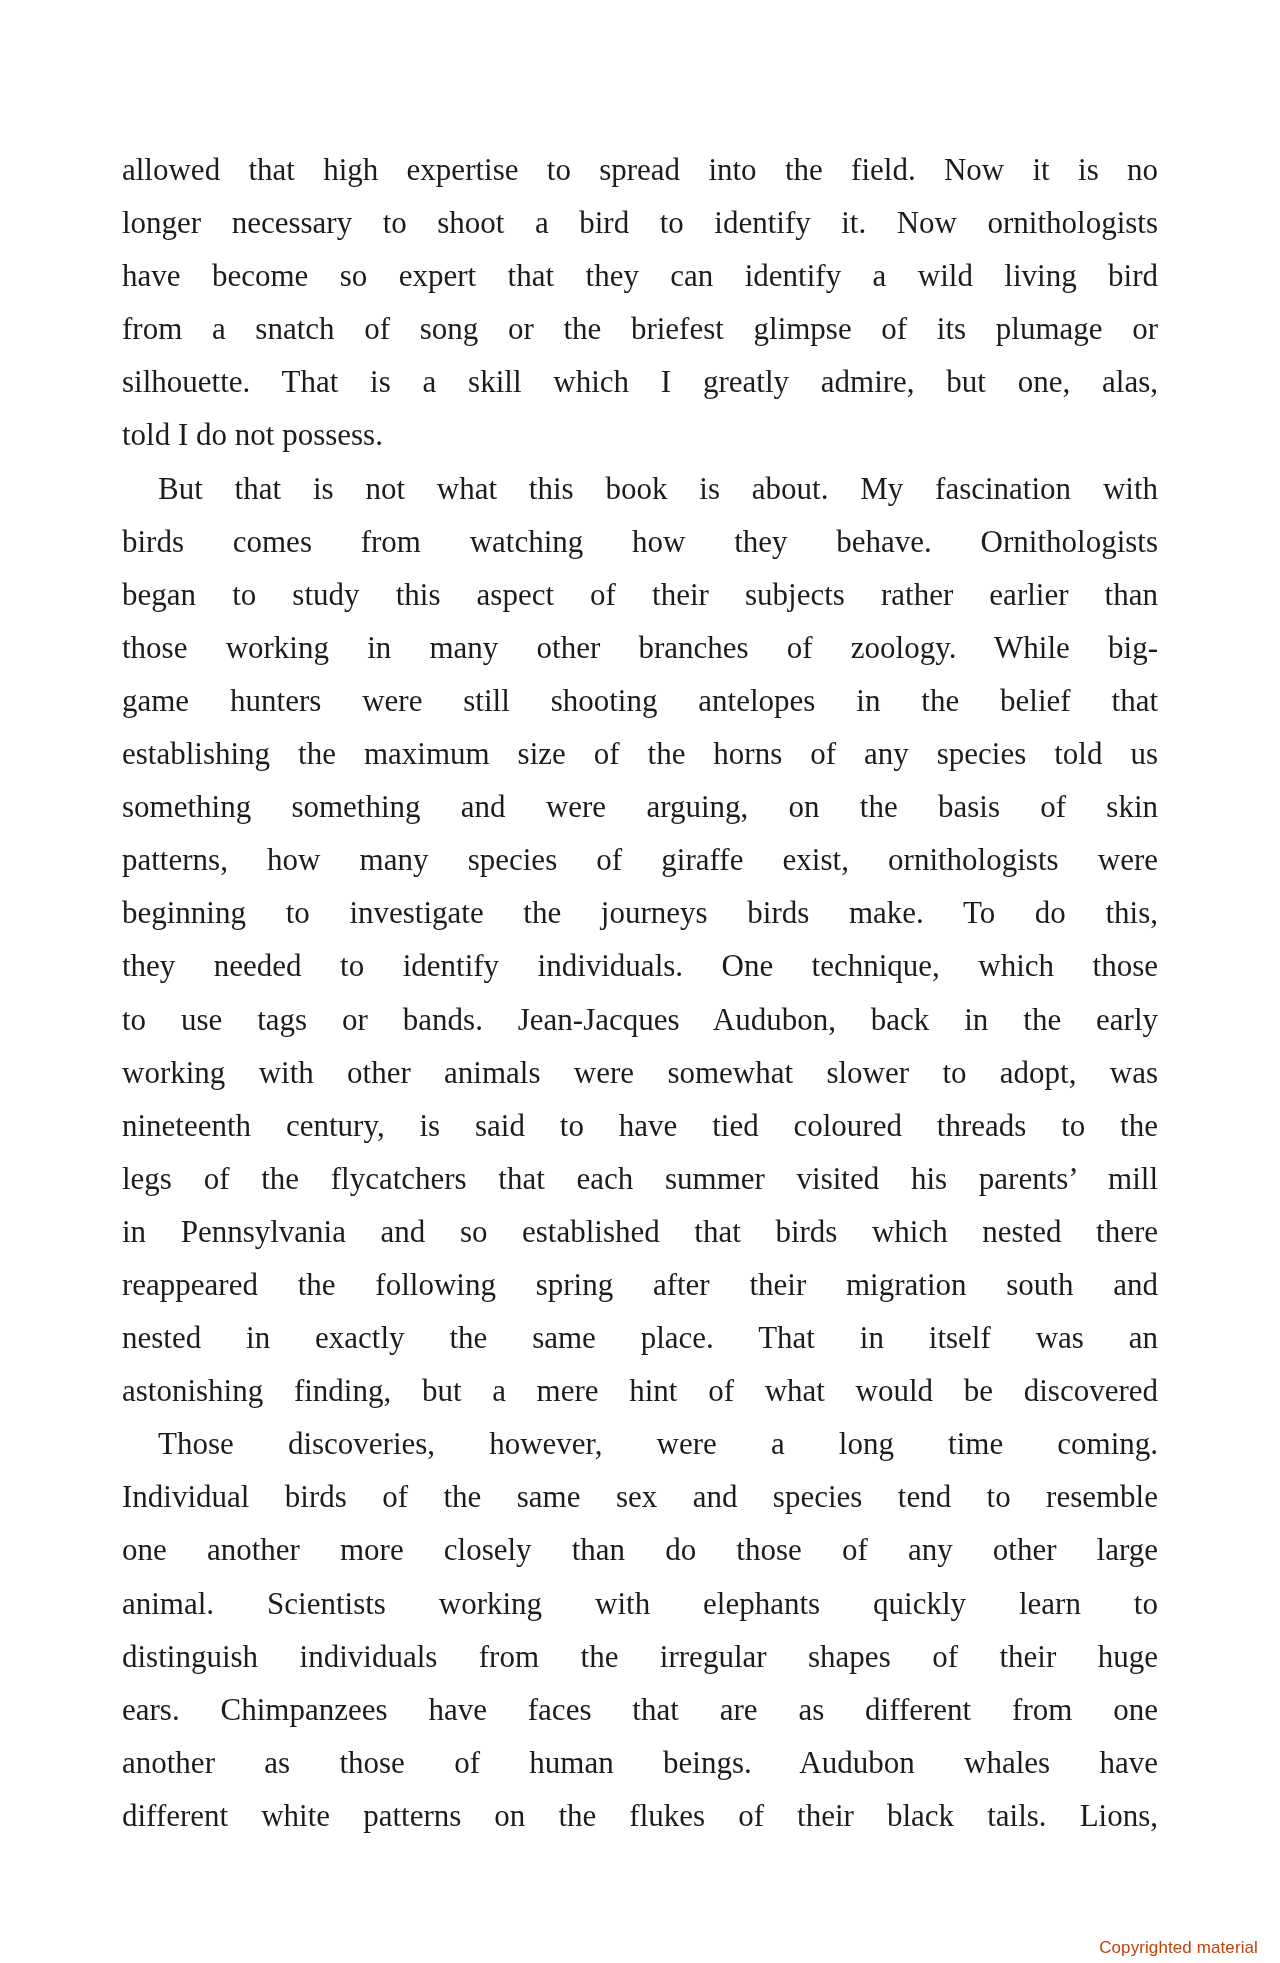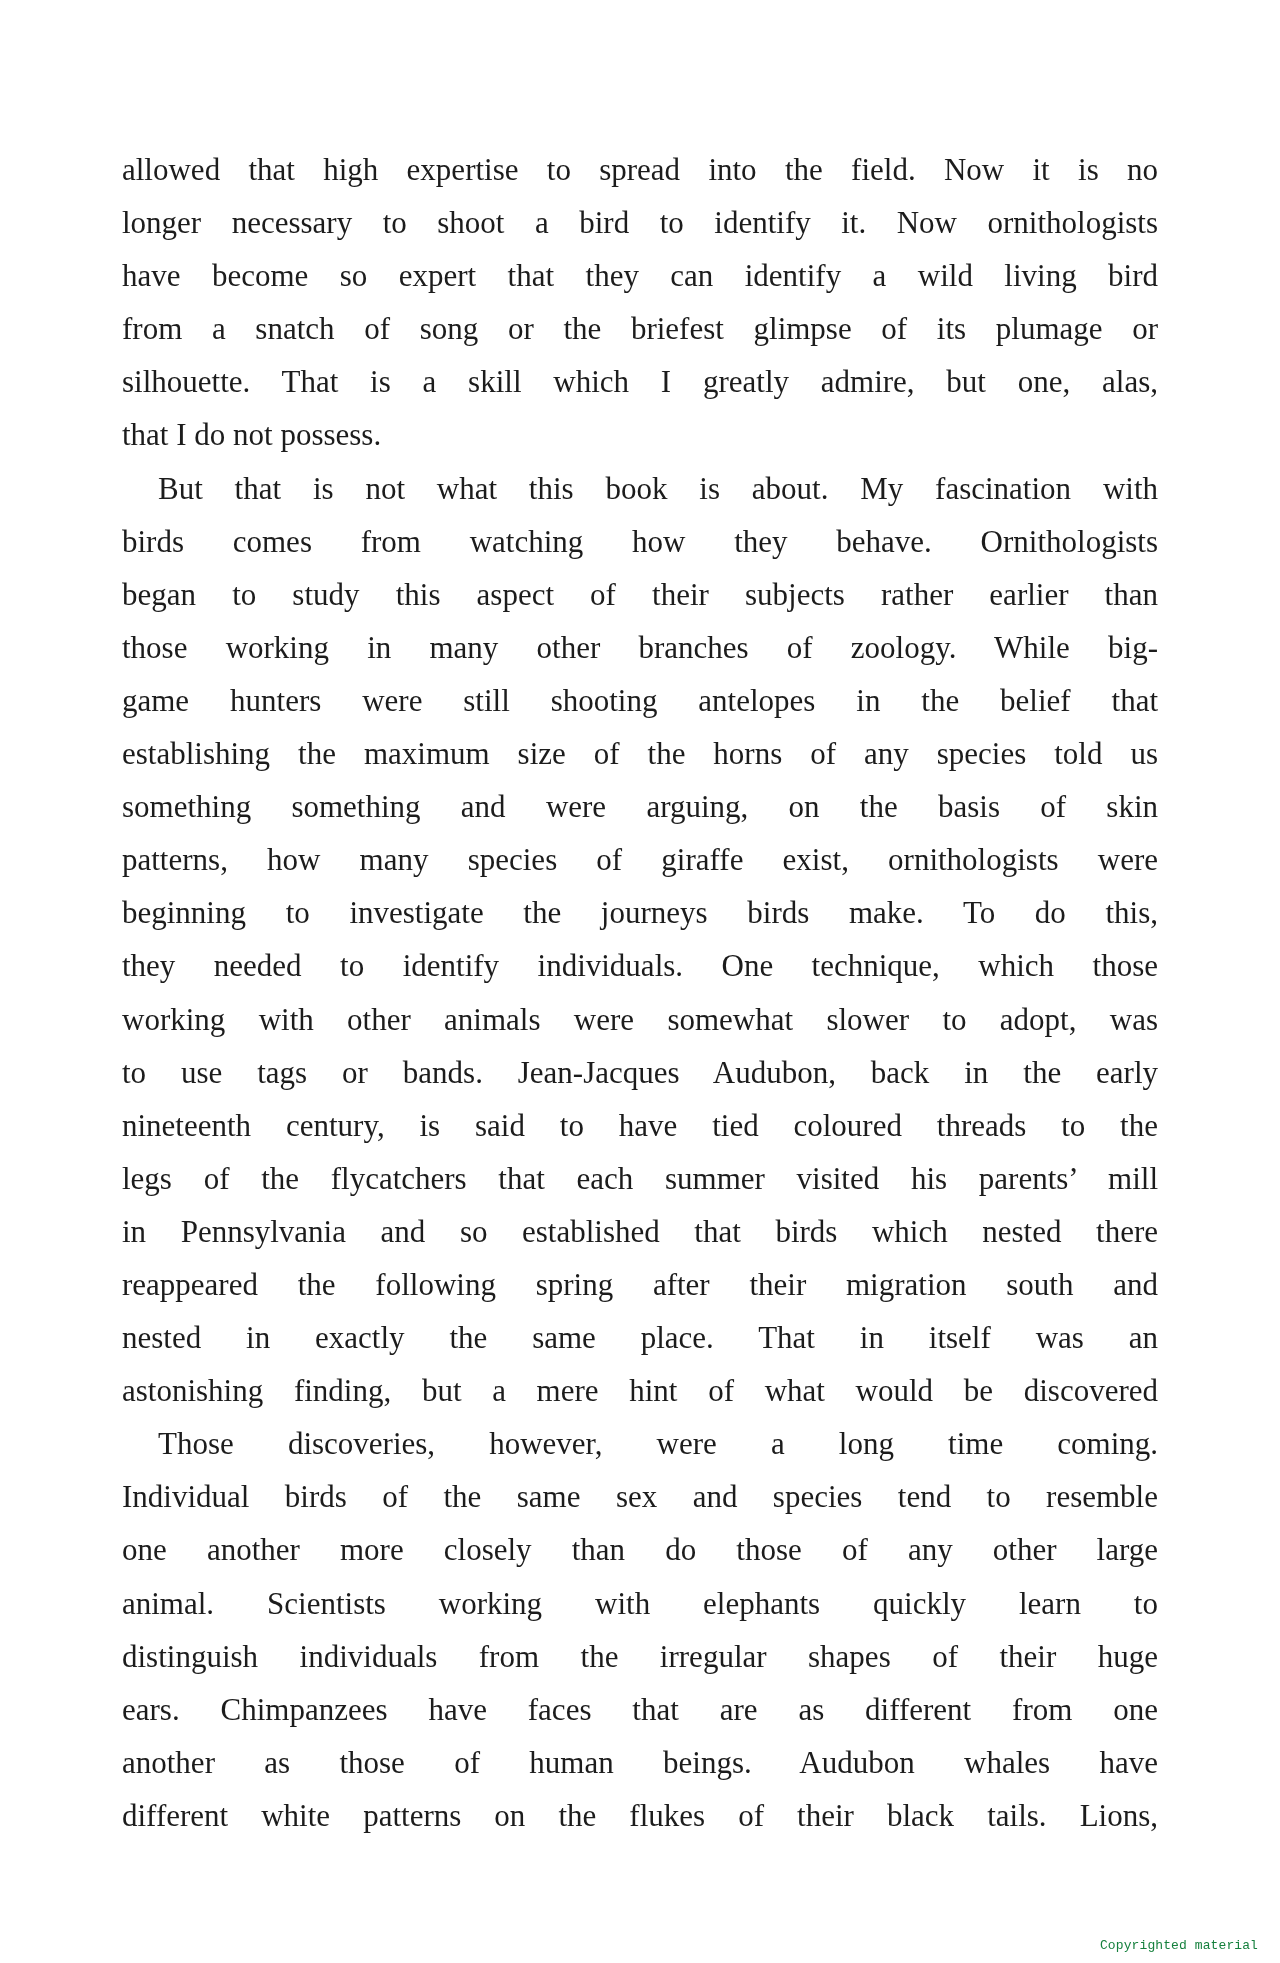--- a/index.html
+++ b/index.html
@@ -43,54 +43,54 @@
   .line.indent {
     padding-left: 36px;
   }
   .line.last {
     text-align-last: left;
   }
   .watermark {
     position: absolute;
     right: 14px;
     top: 1926px;
-    font-family: Liberation Mono, monospace;
-    font-size: 13px;
-    color: #15803d;
+    font-family: Liberation Sans, sans-serif;
+    font-size: 17px;
+    color: #c2410c;
     letter-spacing: 0.1px;
   }
 </style>
 </head>
 <body>
 
 <div class="page">
   <div class="text-block">
 
     <div>
       <span class="line">allowed that high expertise to spread into the field. Now it is no</span>
       <span class="line">longer necessary to shoot a bird to identify it. Now ornithologists</span>
       <span class="line">have become so expert that they can identify a wild living bird</span>
       <span class="line">from a snatch of song or the briefest glimpse of its plumage or</span>
       <span class="line">silhouette. That is a skill which I greatly admire, but one, alas,</span>
-      <span class="line last">that I do not possess.</span>
+      <span class="line last">told I do not possess.</span>
     </div>
 
     <div>
       <span class="line indent">But that is not what this book is about. My fascination with</span>
       <span class="line">birds comes from watching how they behave. Ornithologists</span>
       <span class="line">began to study this aspect of their subjects rather earlier than</span>
       <span class="line">those working in many other branches of zoology. While big-</span>
       <span class="line">game hunters were still shooting antelopes in the belief that</span>
       <span class="line">establishing the maximum size of the horns of any species told us</span>
       <span class="line">something something and were arguing, on the basis of skin</span>
       <span class="line">patterns, how many species of giraffe exist, ornithologists were</span>
       <span class="line">beginning to investigate the journeys birds make. To do this,</span>
       <span class="line">they needed to identify individuals. One technique, which those</span>
+      <span class="line">to use tags or bands. Jean-Jacques Audubon, back in the early</span>
       <span class="line">working with other animals were somewhat slower to adopt, was</span>
-      <span class="line">to use tags or bands. Jean-Jacques Audubon, back in the early</span>
       <span class="line">nineteenth century, is said to have tied coloured threads to the</span>
       <span class="line">legs of the flycatchers that each summer visited his parents’ mill</span>
       <span class="line">in Pennsylvania and so established that birds which nested there</span>
       <span class="line">reappeared the following spring after their migration south and</span>
       <span class="line">nested in exactly the same place. That in itself was an</span>
       <span class="line">astonishing finding, but a mere hint of what would be discovered</span>
     </div>
 
     <div>
       <span class="line indent">Those discoveries, however, were a long time coming.</span>

